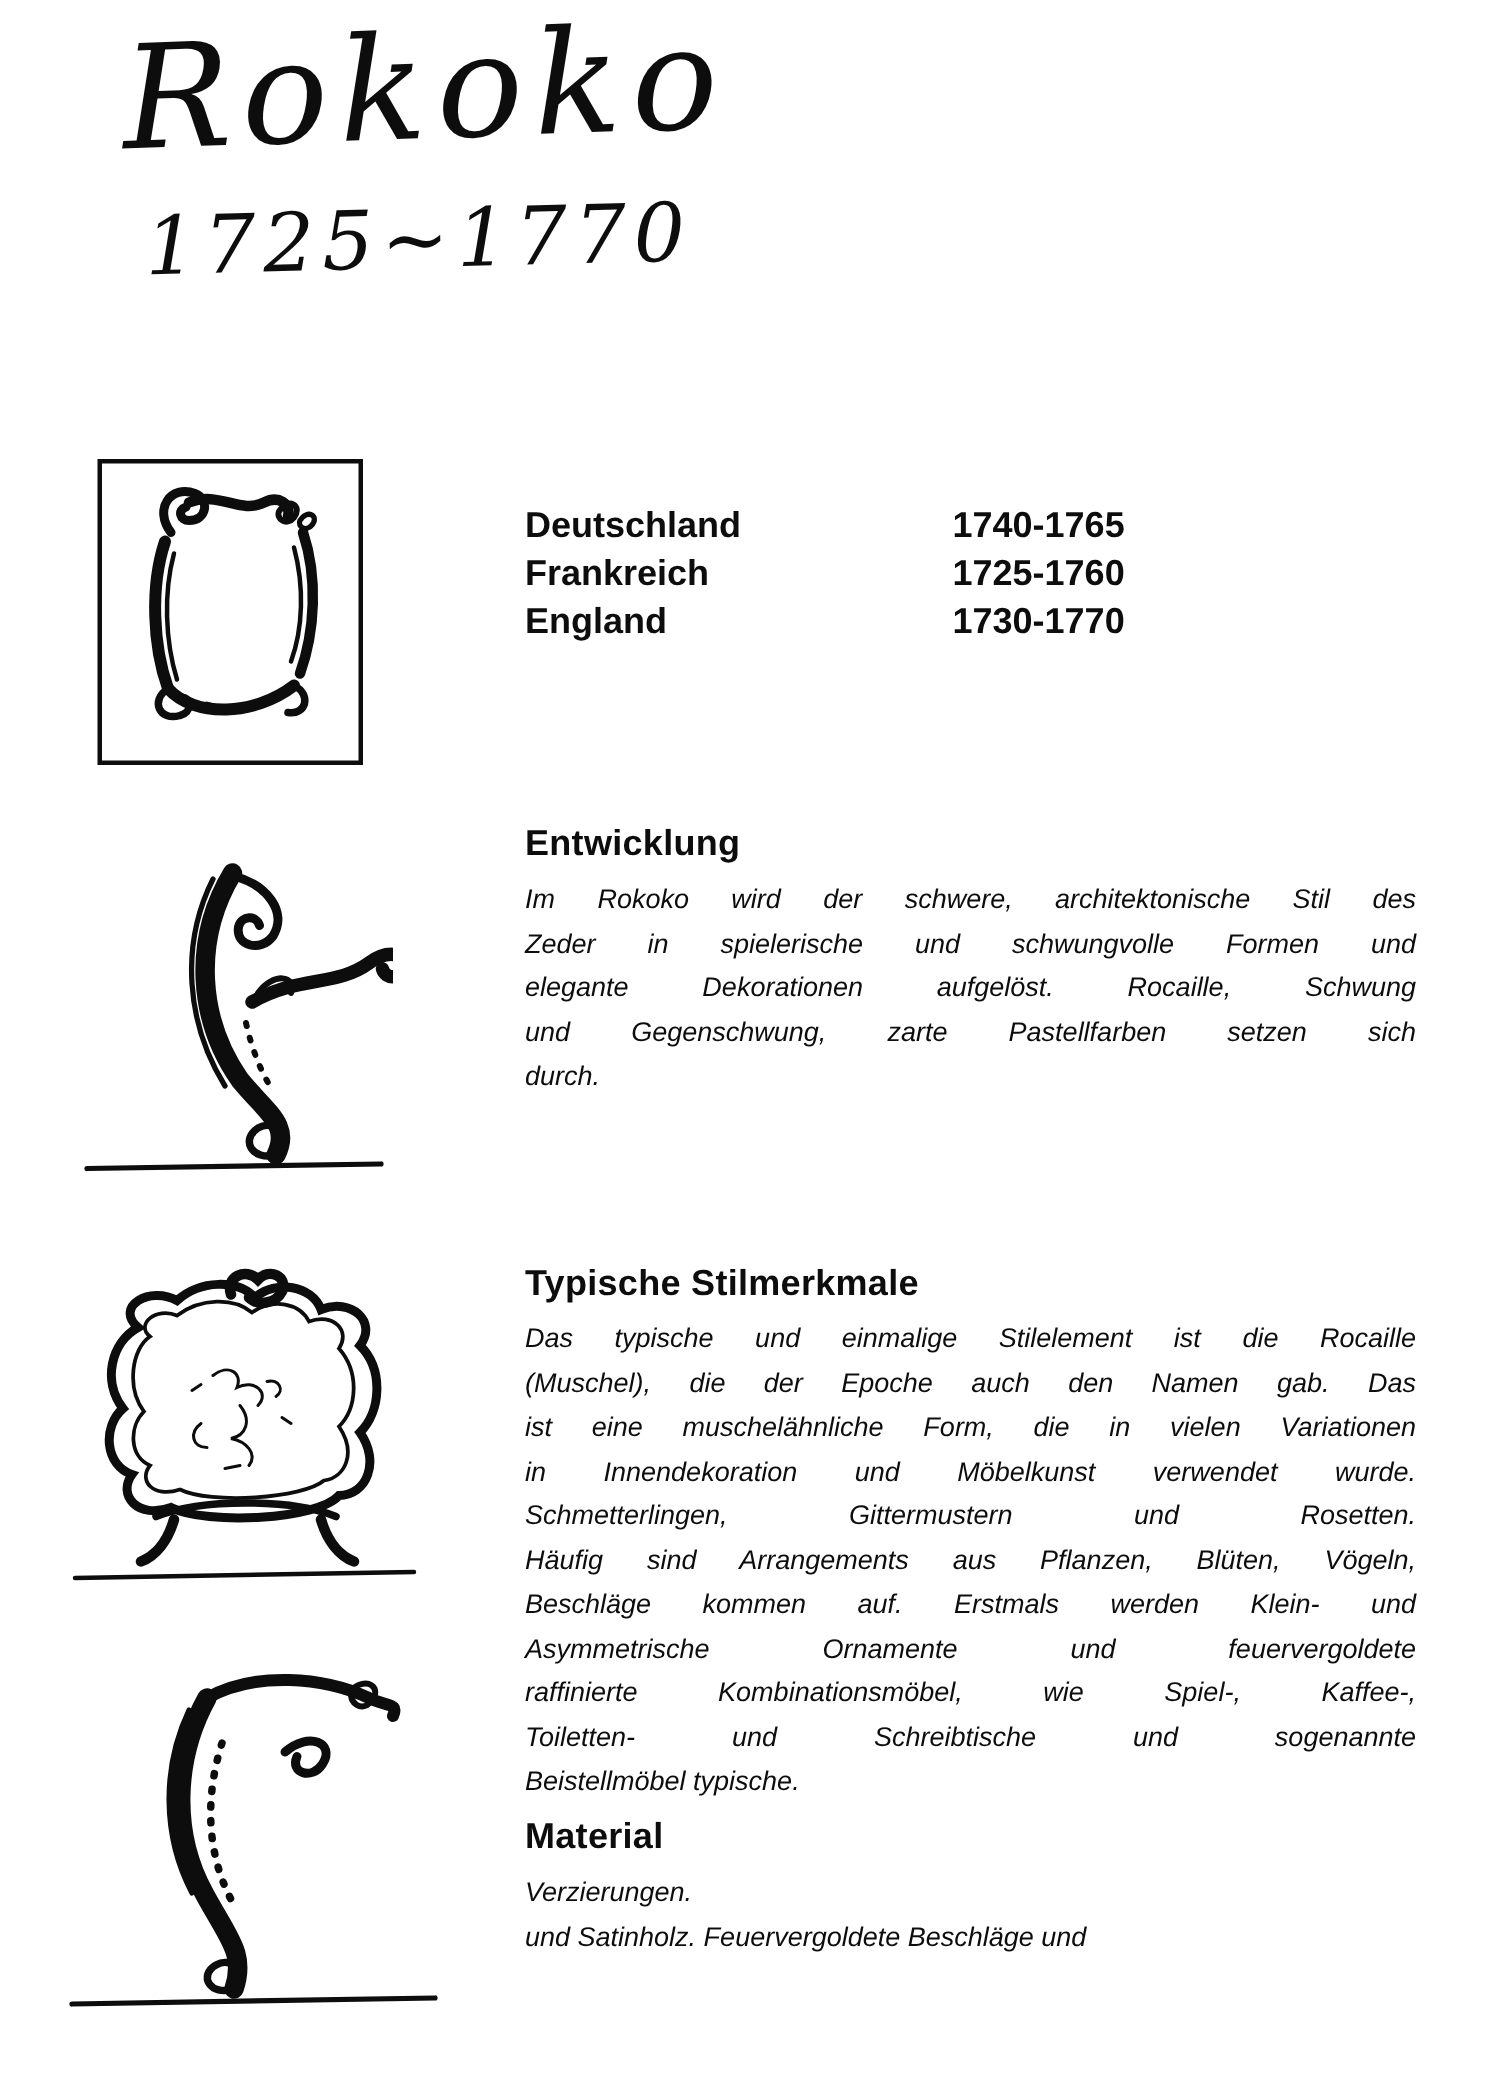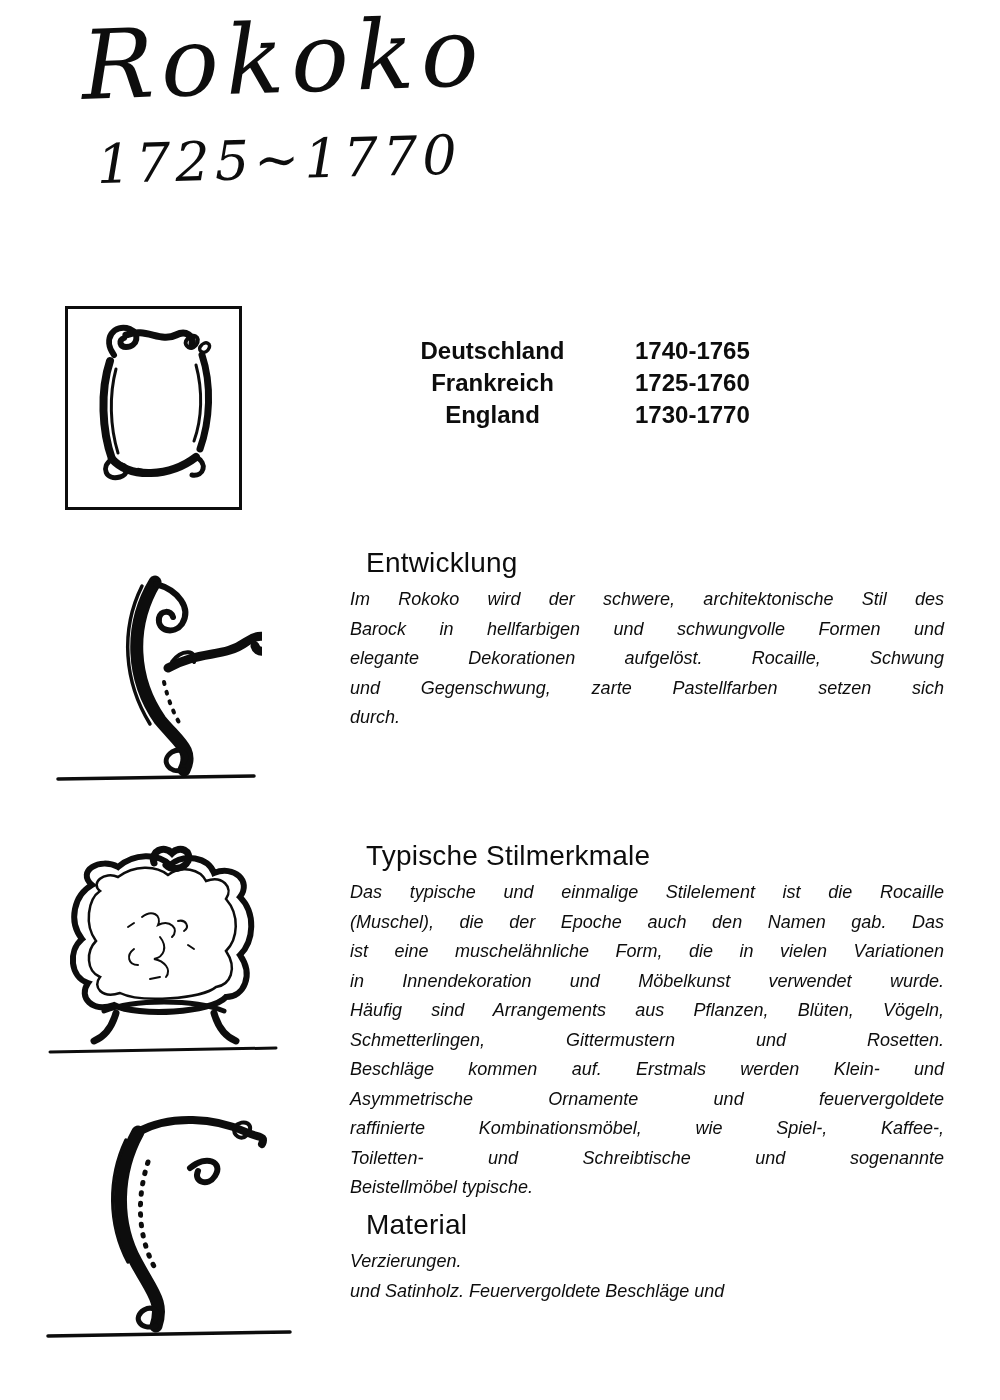--- a/index.html
+++ b/index.html
@@ -30,30 +30,30 @@
   }
   .frame-illo svg{display:block;width:100%;height:100%;}
   
   .orn{position:absolute;}
   .orn-leg1{left:52px;top:572px;width:210px;height:215px;}
   .orn-chair{left:42px;top:845px;width:245px;height:215px;}
   .orn-leg2{left:38px;top:1110px;width:262px;height:235px;}
   
   .timeline{
     position:absolute;left:350px;top:335px;
-    font-weight:700;font-size:24px;line-height:32px;white-space:nowrap;text-align:center;
+    font-weight:700;font-size:24px;line-height:32px;white-space:nowrap;
   }
   .timeline .country{display:inline-block;width:285px;}
   
   .sec{position:absolute;left:350px;width:594px;}
   .sec-1{top:548px;}
   .sec-2{top:841px;}
   .sec-3{top:1210px;}
   .sec h2{
-    margin:0 0 7px 16px;font-size:28px;font-weight:400;line-height:30px;
+    margin:0 0 7px 0;font-size:24px;font-weight:700;line-height:30px;
     letter-spacing:0.2px;
   }
   .body-line{
     font-size:18px;line-height:29.5px;
     text-align:justify;text-align-last:justify;font-style:italic;
   }
   .sec .body .body-line:last-child{text-align-last:left;}
 </style>
 </head>
 <body>
@@ -114,21 +114,21 @@
       <path d="M132,198 C116,202 108,188 120,180 C129,175 138,182 132,190" stroke-width="5"></path>
 
       <path d="M6,207 L202,204" stroke-width="3.5"></path>
     </g>
   </svg>
 
   <section class="sec sec-1">
     <h2>Entwicklung</h2>
     <div class="body">
       <div class="body-line">Im Rokoko wird der schwere, architektonische Stil des</div>
-      <div class="body-line">Barock in hellfarbigen und schwungvolle Formen und</div>
+      <div class="body-line">Zeder in spielerische und schwungvolle Formen und</div>
       <div class="body-line">elegante Dekorationen aufgelöst. Rocaille, Schwung</div>
       <div class="body-line">und Gegenschwung, zarte Pastellfarben setzen sich</div>
       <div class="body-line">durch.</div>
     </div>
   </section>
 
   <svg class="orn orn-chair" viewBox="0 0 245 215">
     <g fill="none" stroke="#0d0d0d" stroke-linecap="round">
 
       <path d="M50,40 C34,26 58,12 76,22 C92,8 116,8 128,20 C142,8 166,12 172,28 C192,20 210,36 198,52 C214,68 212,96 198,110 C212,130 202,152 184,152 C170,168 96,172 72,160 C50,168 36,152 46,138 C28,132 26,106 40,94 C26,76 32,50 50,40 Z" stroke-width="6"></path>
@@ -153,22 +153,22 @@
     </g>
   </svg>
 
   <section class="sec sec-2">
     <h2>Typische Stilmerkmale</h2>
     <div class="body">
       <div class="body-line">Das typische und einmalige Stilelement ist die Rocaille</div>
       <div class="body-line">(Muschel), die der Epoche auch den Namen gab. Das</div>
       <div class="body-line">ist eine muschelähnliche Form, die in vielen Variationen</div>
       <div class="body-line">in Innendekoration und Möbelkunst verwendet wurde.</div>
+      <div class="body-line">Schmetterlingen, Gittermustern und Rosetten.</div>
       <div class="body-line">Häufig sind Arrangements aus Pflanzen, Blüten, Vögeln,</div>
-      <div class="body-line">Schmetterlingen, Gittermustern und Rosetten.</div>
       <div class="body-line">Beschläge kommen auf. Erstmals werden Klein- und</div>
       <div class="body-line">Asymmetrische Ornamente und feuervergoldete</div>
       <div class="body-line">raffinierte Kombinationsmöbel, wie Spiel-, Kaffee-,</div>
       <div class="body-line">Toiletten- und Schreibtische und sogenannte</div>
       <div class="body-line">Beistellmöbel typische.</div>
     </div>
   </section>
 
   <svg class="orn orn-leg2" viewBox="0 0 262 235">
     <g fill="none" stroke="#0d0d0d" stroke-linecap="round">

